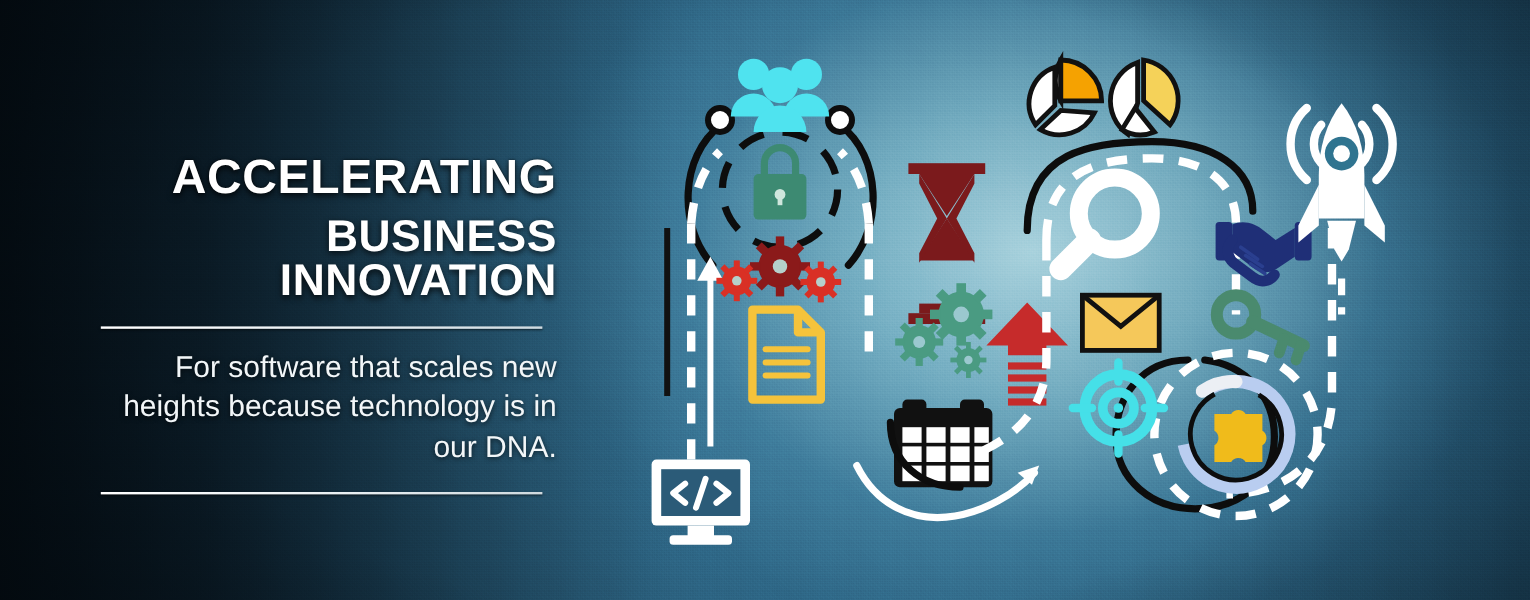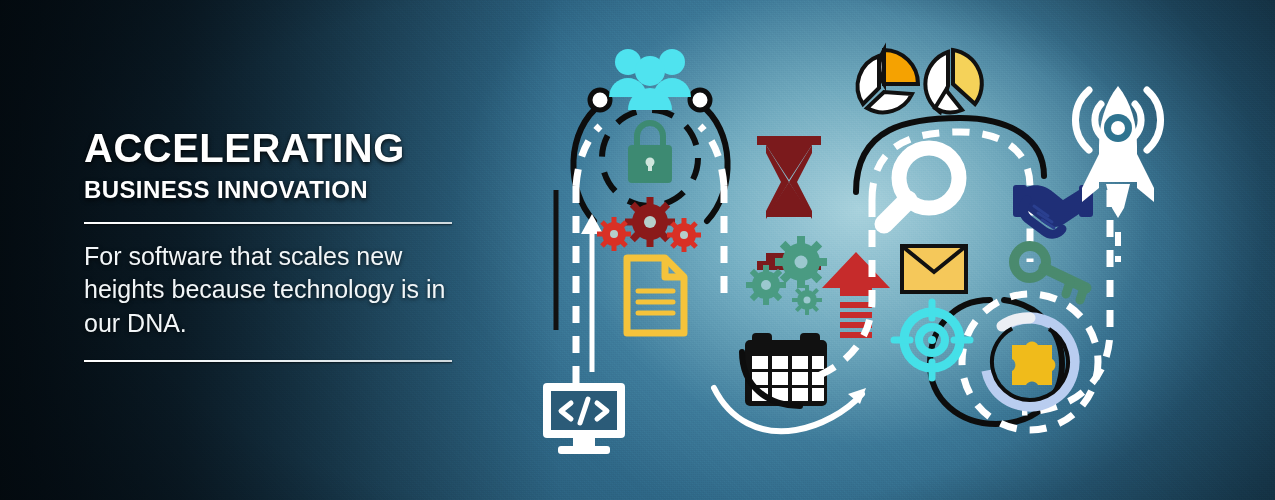--- a/index.html
+++ b/index.html
@@ -6,20 +6,21 @@
   body{font-family:"Liberation Sans",sans-serif;}
 
   #banner{
     position:relative;
     width:1275px;height:500px;
     overflow:hidden;
     background:
       radial-gradient(ellipse 520px 420px at 860px 210px, rgba(175,215,225,0.95) 0%, rgba(140,195,210,0.72) 28%, rgba(80,145,175,0.35) 56%, rgba(40,95,130,0.10) 78%, rgba(0,0,0,0) 100%),
       radial-gradient(ellipse 900px 760px at 760px 250px, #3e7fa0 0%, #2f6887 34%, #1e4861 62%, #122f42 84%, #0c1e2b 100%),
       linear-gradient(100deg, #0a141c 0%, #0d1a24 12%, #11222e 22%, #17303f 33%, #1d3d50 45%, #24536c 62%, #2b6380 78%, #1b4760 92%, #10293a 100%);
+    text-align: right;
   }
   
   #grain{
     position:absolute;inset:0;
     opacity:.30;
     mix-blend-mode:overlay;
     pointer-events:none;
     background-image:
       repeating-linear-gradient(0deg, rgba(255,255,255,.055) 0 1px, rgba(0,0,0,.055) 1px 2px),
       repeating-linear-gradient(90deg, rgba(255,255,255,.05) 0 1px, rgba(0,0,0,.05) 1px 2px),
@@ -36,21 +37,21 @@
   
   #textblock{position:absolute;left:84px;top:128px;width:380px;z-index:6;}
   #headline{
     color:#ffffff;
     font-size:40px;font-weight:bold;letter-spacing:.5px;
     line-height:1.0;margin:0;
     text-shadow:0 2px 5px rgba(0,0,0,.75), 0 0 2px rgba(0,0,0,.6);
   }
   #subheadline{
     color:#ffffff;
-    font-size:24px;font-weight:bold;letter-spacing:.4px;
+    font-size:37px;font-weight:bold;letter-spacing:.4px;
     line-height:1.0;margin:10px 0 0 0;
     text-shadow:0 2px 5px rgba(0,0,0,.75);
   }
   .rule{
     height:2px;width:368px;margin:20px 0 0 0;
     background:linear-gradient(90deg,#ffffff 0%,#e9eff2 55%,#cfd9de 100%);
     box-shadow:0 1px 2px rgba(0,0,0,.6);
   }
   #bodytext{
     color:#f2f6f8;font-size:25px;line-height:1.33;margin:16px 0 0 0;

